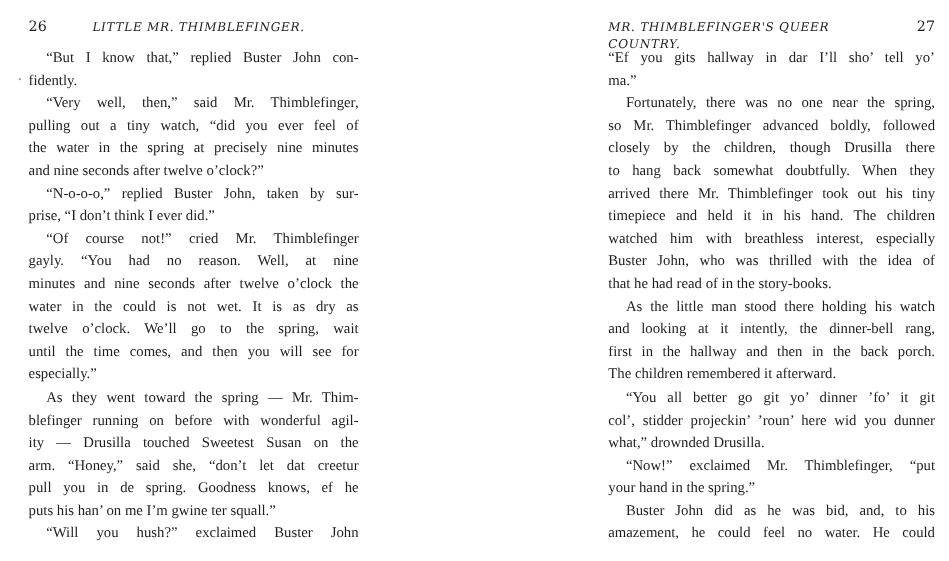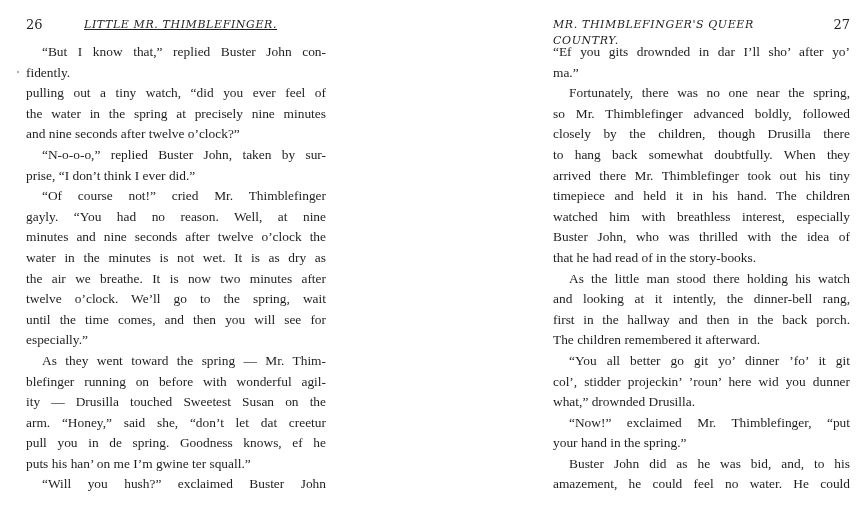--- a/index.html
+++ b/index.html
@@ -11,21 +11,21 @@
   .page { position:absolute; top:0; height:452px; }
   .page-left { left:26px; width:300px; }
   .page-right { left:553px; width:297px; }
   .header {
     position:absolute; top:17px; left:0; right:0; height:16px;
     font-size:11.5px; line-height:16px;
   }
   .header .num { position:absolute; top:0; font-style:normal; font-size:13px; }
   .header .title { position:absolute; top:0; font-style:italic; letter-spacing:0.6px; font-size:11px; }
   .page-left .header .num { left:0; }
-  .page-left .header .title { left:58px;text-decoration:underline; }
+  .page-left .header .title { left:58px; }
   .page-right .header .num { right:0; }
   .page-right .header .title { right:28px; }
   .body-text {
     position:absolute; top:42px; left:0; right:0;
     font-size:13.4px; line-height:20.6px;
     font-family:"Liberation Serif", "DejaVu Serif", serif;
   }
   .line { display:block; text-align:justify; text-align-last:justify; white-space:nowrap; }
   .line.last { text-align-last:left; }
   .line.indent { padding-left:16px; }
@@ -35,30 +35,30 @@
 <body>
 
 <div class="page page-left">
   <div class="header">
     <span class="num">26</span>
     <span class="title">LITTLE MR. THIMBLEFINGER.</span>
   </div>
   <div class="body-text" id="left-body">
       <span class="line indent">“But I know that,” replied Buster John con-</span>
       <span class="line last">fidently.</span>
+      <span class="line indent">“Very well, then,” said Mr. Thimblefinger,</span>
       <span class="line">pulling out a tiny watch, “did you ever feel of</span>
       <span class="line">the water in the spring at precisely nine minutes</span>
       <span class="line last">and nine seconds after twelve o’clock?”</span>
       <span class="line indent">“N-o-o-o,” replied Buster John, taken by sur-</span>
       <span class="line last">prise, “I don’t think I ever did.”</span>
       <span class="line indent">“Of course not!” cried Mr. Thimblefinger</span>
       <span class="line">gayly. “You had no reason. Well, at nine</span>
       <span class="line">minutes and nine seconds after twelve o’clock the</span>
-      <span class="line">water in the minutes is not wet. It is as dry as</span>
-      <span class="line">the air we breathe. It is now two minutes after</span>
+      <span class="line">water in the could is not wet. It is as dry as</span>
       <span class="line">twelve o’clock. We’ll go to the spring, wait</span>
       <span class="line">until the time comes, and then you will see for</span>
       <span class="line last">especially.”</span>
       <span class="line indent">As they went toward the spring — Mr. Thim-</span>
       <span class="line">blefinger running on before with wonderful agil-</span>
       <span class="line">ity — Drusilla touched Sweetest Susan on the</span>
       <span class="line">arm. “Honey,” said she, “don’t let dat creetur</span>
       <span class="line">pull you in de spring. Goodness knows, ef he</span>
       <span class="line last">puts his han’ on me I’m gwine ter squall.”</span>
       <span class="line indent">“Will you hush?” exclaimed Buster John</span>
@@ -66,21 +66,21 @@
 </div>
 
 <span class="mark"></span>
 
 <div class="page page-right">
   <div class="header">
     <span class="title">MR. THIMBLEFINGER'S QUEER COUNTRY.</span>
     <span class="num">27</span>
   </div>
   <div class="body-text" id="right-body">
-      <span class="line">“Ef you gits drownded in dar I’ll sho’ after yo’</span>
+      <span class="line">“Ef you gits hallway in dar I’ll sho’ tell yo’</span>
       <span class="line last">ma.”</span>
       <span class="line indent">Fortunately, there was no one near the spring,</span>
       <span class="line">so Mr. Thimblefinger advanced boldly, followed</span>
       <span class="line">closely by the children, though Drusilla there</span>
       <span class="line">to hang back somewhat doubtfully. When they</span>
       <span class="line">arrived there Mr. Thimblefinger took out his tiny</span>
       <span class="line">timepiece and held it in his hand. The children</span>
       <span class="line">watched him with breathless interest, especially</span>
       <span class="line">Buster John, who was thrilled with the idea of</span>
       <span class="line last">that he had read of in the story-books.</span>

